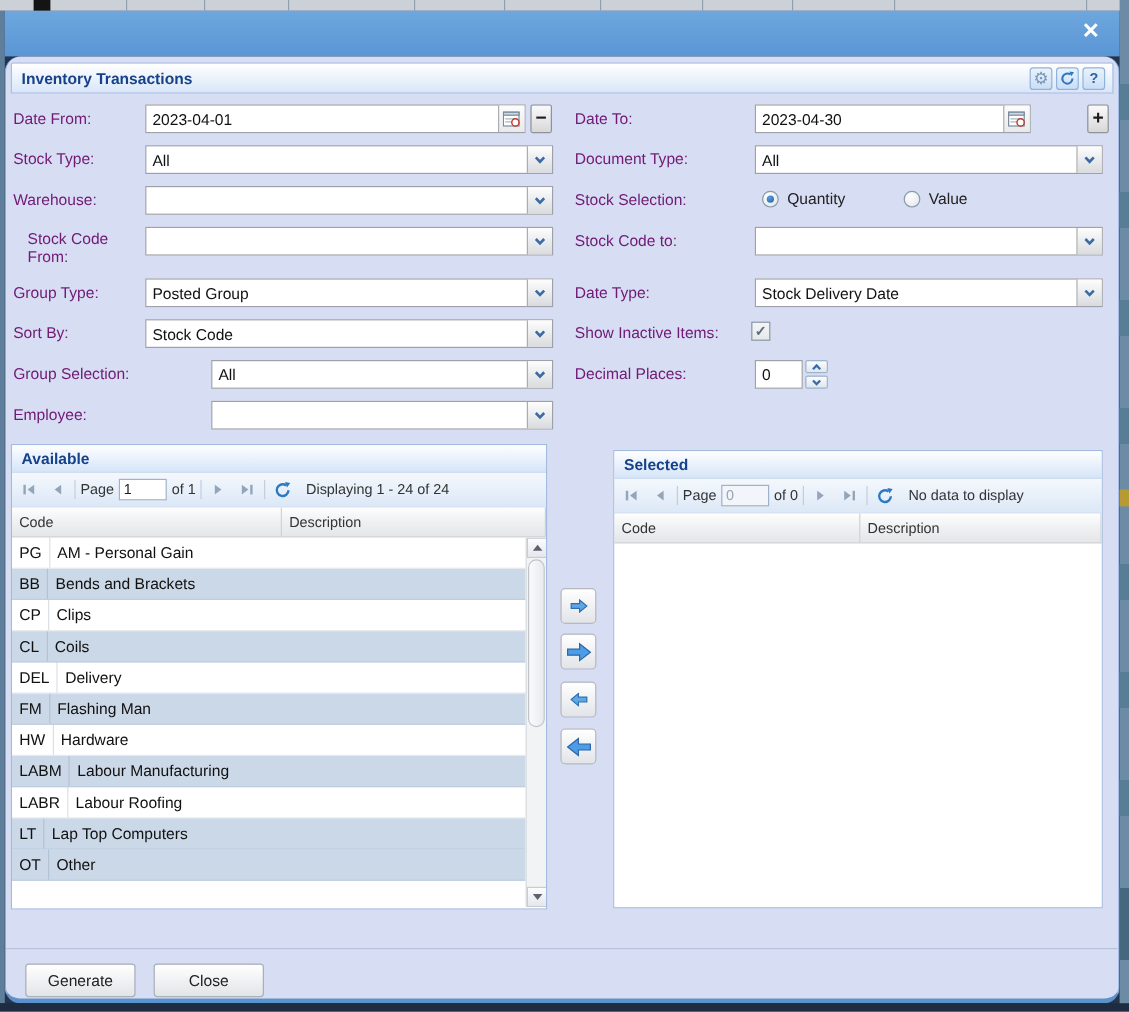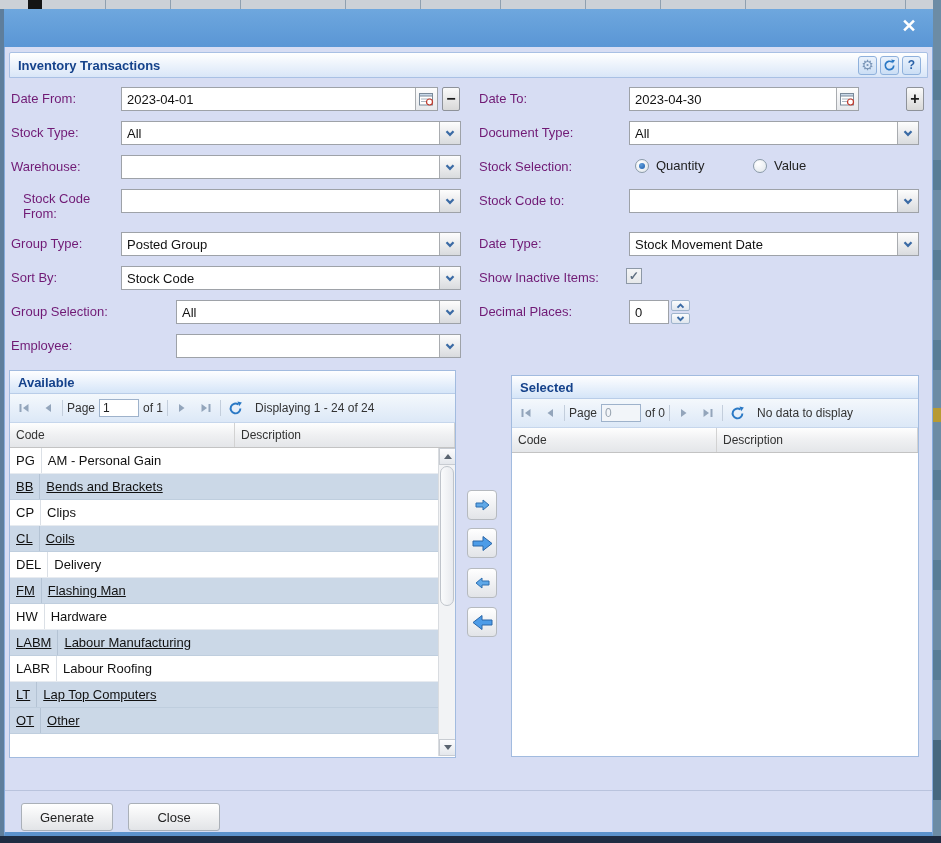--- a/index.html
+++ b/index.html
@@ -21,21 +21,21 @@
   .bg-bottom { position:absolute; left:0; top:836px; width:941px; height:7px; background:#1e2c42; }
 
   
   .window { position:absolute; left:4px; top:9px; width:929px; height:827px; }
   .titlebar { position:absolute; left:0; top:0; width:100%; height:38px;
               background:linear-gradient(#6ea7de,#5a96d5); }
   .close-btn { position:absolute; right:13px; top:6px; width:22px; height:24px;
                color:#fff; font-size:18px; font-weight:bold; text-align:center; cursor:pointer; }
   .dialog { position:absolute; left:0; top:38px; width:100%; height:789px;
             background:#d7ddf3; border-left:1px solid #86abdc; border-right:1px solid #86abdc;
-            border-bottom:4px solid #5c92cc; overflow:hidden; }
+            border-bottom:4px solid #5c92cc; overflow:hidden;border-radius:13px; }
 
   
   .hdrbar { position:absolute; left:4px; top:5px; width:919px; height:26px;
             background:linear-gradient(#ffffff,#d9e6f8); border:1px solid #a9c0e4;
             border-radius:2px 2px 0 0; display:flex; align-items:center; }
   .hdrbar .title { margin-left:8px; font-size:13px; font-weight:bold; color:#15428b; }
   .hdr-tools { margin-left:auto; margin-right:6px; display:flex; gap:3px; }
   .tool-btn { width:19px; height:19px; background:linear-gradient(#eaf2fc,#cbdef5);
               border:1px solid #8fb1dc; border-radius:3px; display:flex;
               align-items:center; justify-content:center; cursor:pointer;
@@ -87,21 +87,21 @@
               font-family:"Liberation Sans",sans-serif; padding:0 3px; color:#222; }
   .pg-input.disabled { background:#f2f5f9; color:#9aa5b1; }
   .tb-status { margin-left:6px; color:#333; }
   .grid-hdr { height:25px; display:flex; background:linear-gradient(#fefefe,#eff0f2 50%,#e4e6e9);
               border-bottom:1px solid #c3c3c3; }
   .gh { padding:5px 6px 0 6px; font-size:12px; color:#333; border-right:1px solid #d2d2d2; }
   .grid-body { position:relative; overflow:hidden; background:#fff; }
   .rows { position:absolute; left:0; top:0; right:17px; bottom:0; }
   .rows.noscroll { right:0; }
   .row { height:26px; display:flex; font-size:13px; color:#111; border-bottom:1px solid #e7ebf0; cursor:pointer; }
-  .row.alt { background:#cbd8e7; border-bottom:1px solid #bfcede;text-decoration:underline; }
+  .row.alt { background:#cbd8e7; border-bottom:1px solid #bfcede; }
   .row .c1 { padding:5px 6px 0 6px; border-right:1px solid rgba(110,130,155,0.25); }
   .row .c2 { flex:1; padding:5px 6px 0 6px; white-space:nowrap; overflow:hidden; }
   
   .sb { position:absolute; right:0; top:0; bottom:0; width:17px; background:#f2f3f5;
         border-left:1px solid #d9dce0; }
   .sb-btn { position:absolute; left:0; width:17px; height:17px; background:linear-gradient(#fcfcfd,#e4e7ec);
             border:1px solid #c8ccd2; display:flex; align-items:center; justify-content:center; cursor:pointer; }
   .sb-btn.up { top:0; } .sb-btn.down { bottom:0; }
   .tri-up { width:0; height:0; border-left:4px solid transparent; border-right:4px solid transparent;
             border-bottom:5px solid #5a6470; }
@@ -303,21 +303,21 @@
       <div class="val"></div>
       <div class="trig">
         <svg width="10" height="7" viewBox="0 0 10 7">
             <path d="M1.5 1.2 L5 4.8 L8.5 1.2" fill="none" stroke="#3b6ba5" stroke-width="2.2"></path>
           </svg>
       </div>
     </div>
 
     <div class="lbl" style="left:474px;top:189px">Date Type:</div>
     <div class="field" style="left:624px;top:185px;width:290px">
-      <div class="val">Stock Movement Date</div>
+      <div class="val">Stock Delivery Date</div>
       <div class="trig">
         <svg width="10" height="7" viewBox="0 0 10 7">
             <path d="M1.5 1.2 L5 4.8 L8.5 1.2" fill="none" stroke="#3b6ba5" stroke-width="2.2"></path>
           </svg>
       </div>
     </div>
 
     <div class="lbl" style="left:474px;top:223px">Show Inactive Items:</div>
     <div class="checkbox" style="left:621px;top:221px">✓</div>
 

